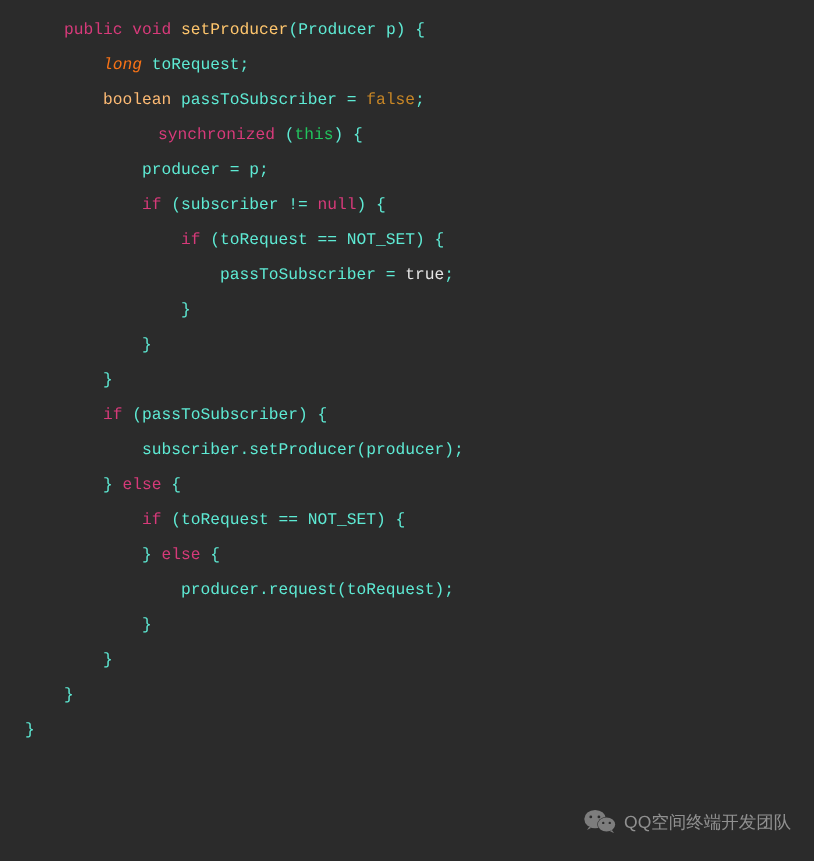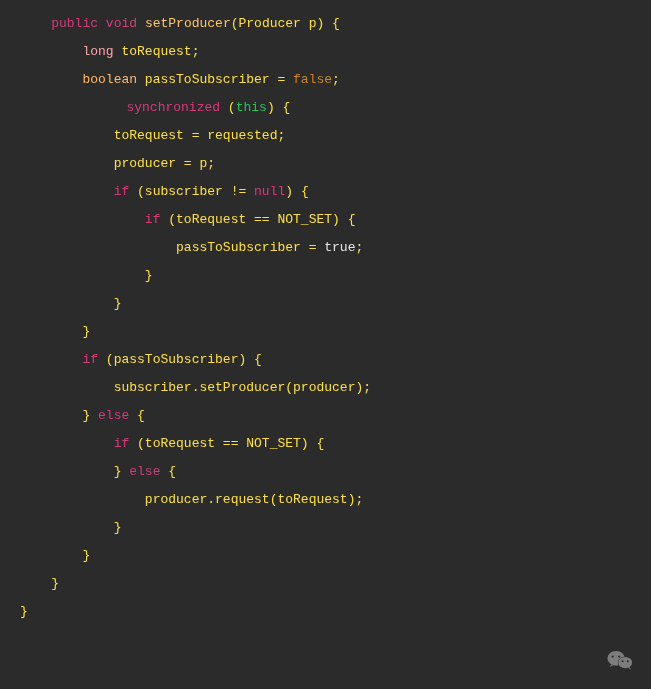--- a/index.html
+++ b/index.html
@@ -16,24 +16,24 @@
       padding: 10px 0 10px 20px;
       width: 651px;
       height: 689px;
       position: relative;
       overflow: hidden;
     }
     .code-line {
       white-space: pre;
     }
     .method-def { color: #ffc66d; }
-    .text { color: #fde047; }
+    .text { color: #5eead4; }
     .public { color: #d73a7a; }
     .void { color: #d73a7a; }
-    .long { color: #fca5a5; }
+    .long { color: #f97316; font-style: italic; }
     .boolean { color: #fdba74; }
     .synchronized { color: #d73a7a; margin-left: 44px; }
     .if { color: #d73a7a; font-family: Liberation Mono, monospace; }
     .else { color: #d73a7a; }
     .this-kw { color: #22c55e; }
     .null-kw { color: #d73a7a; }
     .false-kw { color: #c78626; }
     .true-kw { color: #e5e5e5; }
     .watermark {
       position: absolute;
@@ -61,21 +61,20 @@
     }
   </style>
 </head>
 <body>
 
 <div>
 <div class="code-line">    <span class="public">public</span> <span class="void">void</span> <span class="method-def">setProducer</span><span class="text">(Producer p) {</span></div>
 <div class="code-line">        <span class="long">long</span><span class="text"> toRequest;</span></div>
 <div class="code-line">        <span class="boolean">boolean</span><span class="text"> passToSubscriber = </span><span class="false-kw">false</span><span class="text">;</span></div>
 <div class="code-line">        <span class="synchronized">synchronized</span><span class="text"> (</span><span class="this-kw">this</span><span class="text">) {</span></div>
-<div class="code-line">            <span class="text">toRequest = requested;</span></div>
 <div class="code-line">            <span class="text">producer = p;</span></div>
 <div class="code-line">            <span class="if">if</span><span class="text"> (subscriber != </span><span class="null-kw">null</span><span class="text">) {</span></div>
 <div class="code-line">                <span class="if">if</span><span class="text"> (toRequest == NOT_SET) {</span></div>
 <div class="code-line">                    <span class="text">passToSubscriber = </span><span class="true-kw">true</span><span class="text">;</span></div>
 <div class="code-line">                <span class="text">}</span></div>
 <div class="code-line">            <span class="text">}</span></div>
 <div class="code-line">        <span class="text">}</span></div>
 <div class="code-line">        <span class="if">if</span><span class="text"> (passToSubscriber) {</span></div>
 <div class="code-line">            <span class="text">subscriber.setProducer(producer);</span></div>
 <div class="code-line">        <span class="text">} </span><span class="else">else</span><span class="text"> {</span></div>
@@ -95,13 +94,14 @@
       <ellipse cx="21" cy="15" rx="8.5" ry="7" fill="#2b2b2b"></ellipse>
       <ellipse cx="21" cy="15" rx="8" ry="6.5" fill="#999"></ellipse>
       <circle cx="6.5" cy="8" r="1.3" fill="#2b2b2b"></circle>
       <circle cx="14" cy="8" r="1.3" fill="#2b2b2b"></circle>
       <circle cx="18" cy="13.5" r="1.1" fill="#2b2b2b"></circle>
       <circle cx="24" cy="13.5" r="1.1" fill="#2b2b2b"></circle>
       <path d="M 5 17 L 3 20 L 7 18 Z" fill="#999"></path>
       <path d="M 26 20 L 28 23 L 24 21 Z" fill="#999"></path>
     </svg>
   </span>
+  <span class="watermark-text">QQ空间终端开发团队</span>
 </div>
 
 </body></html>

